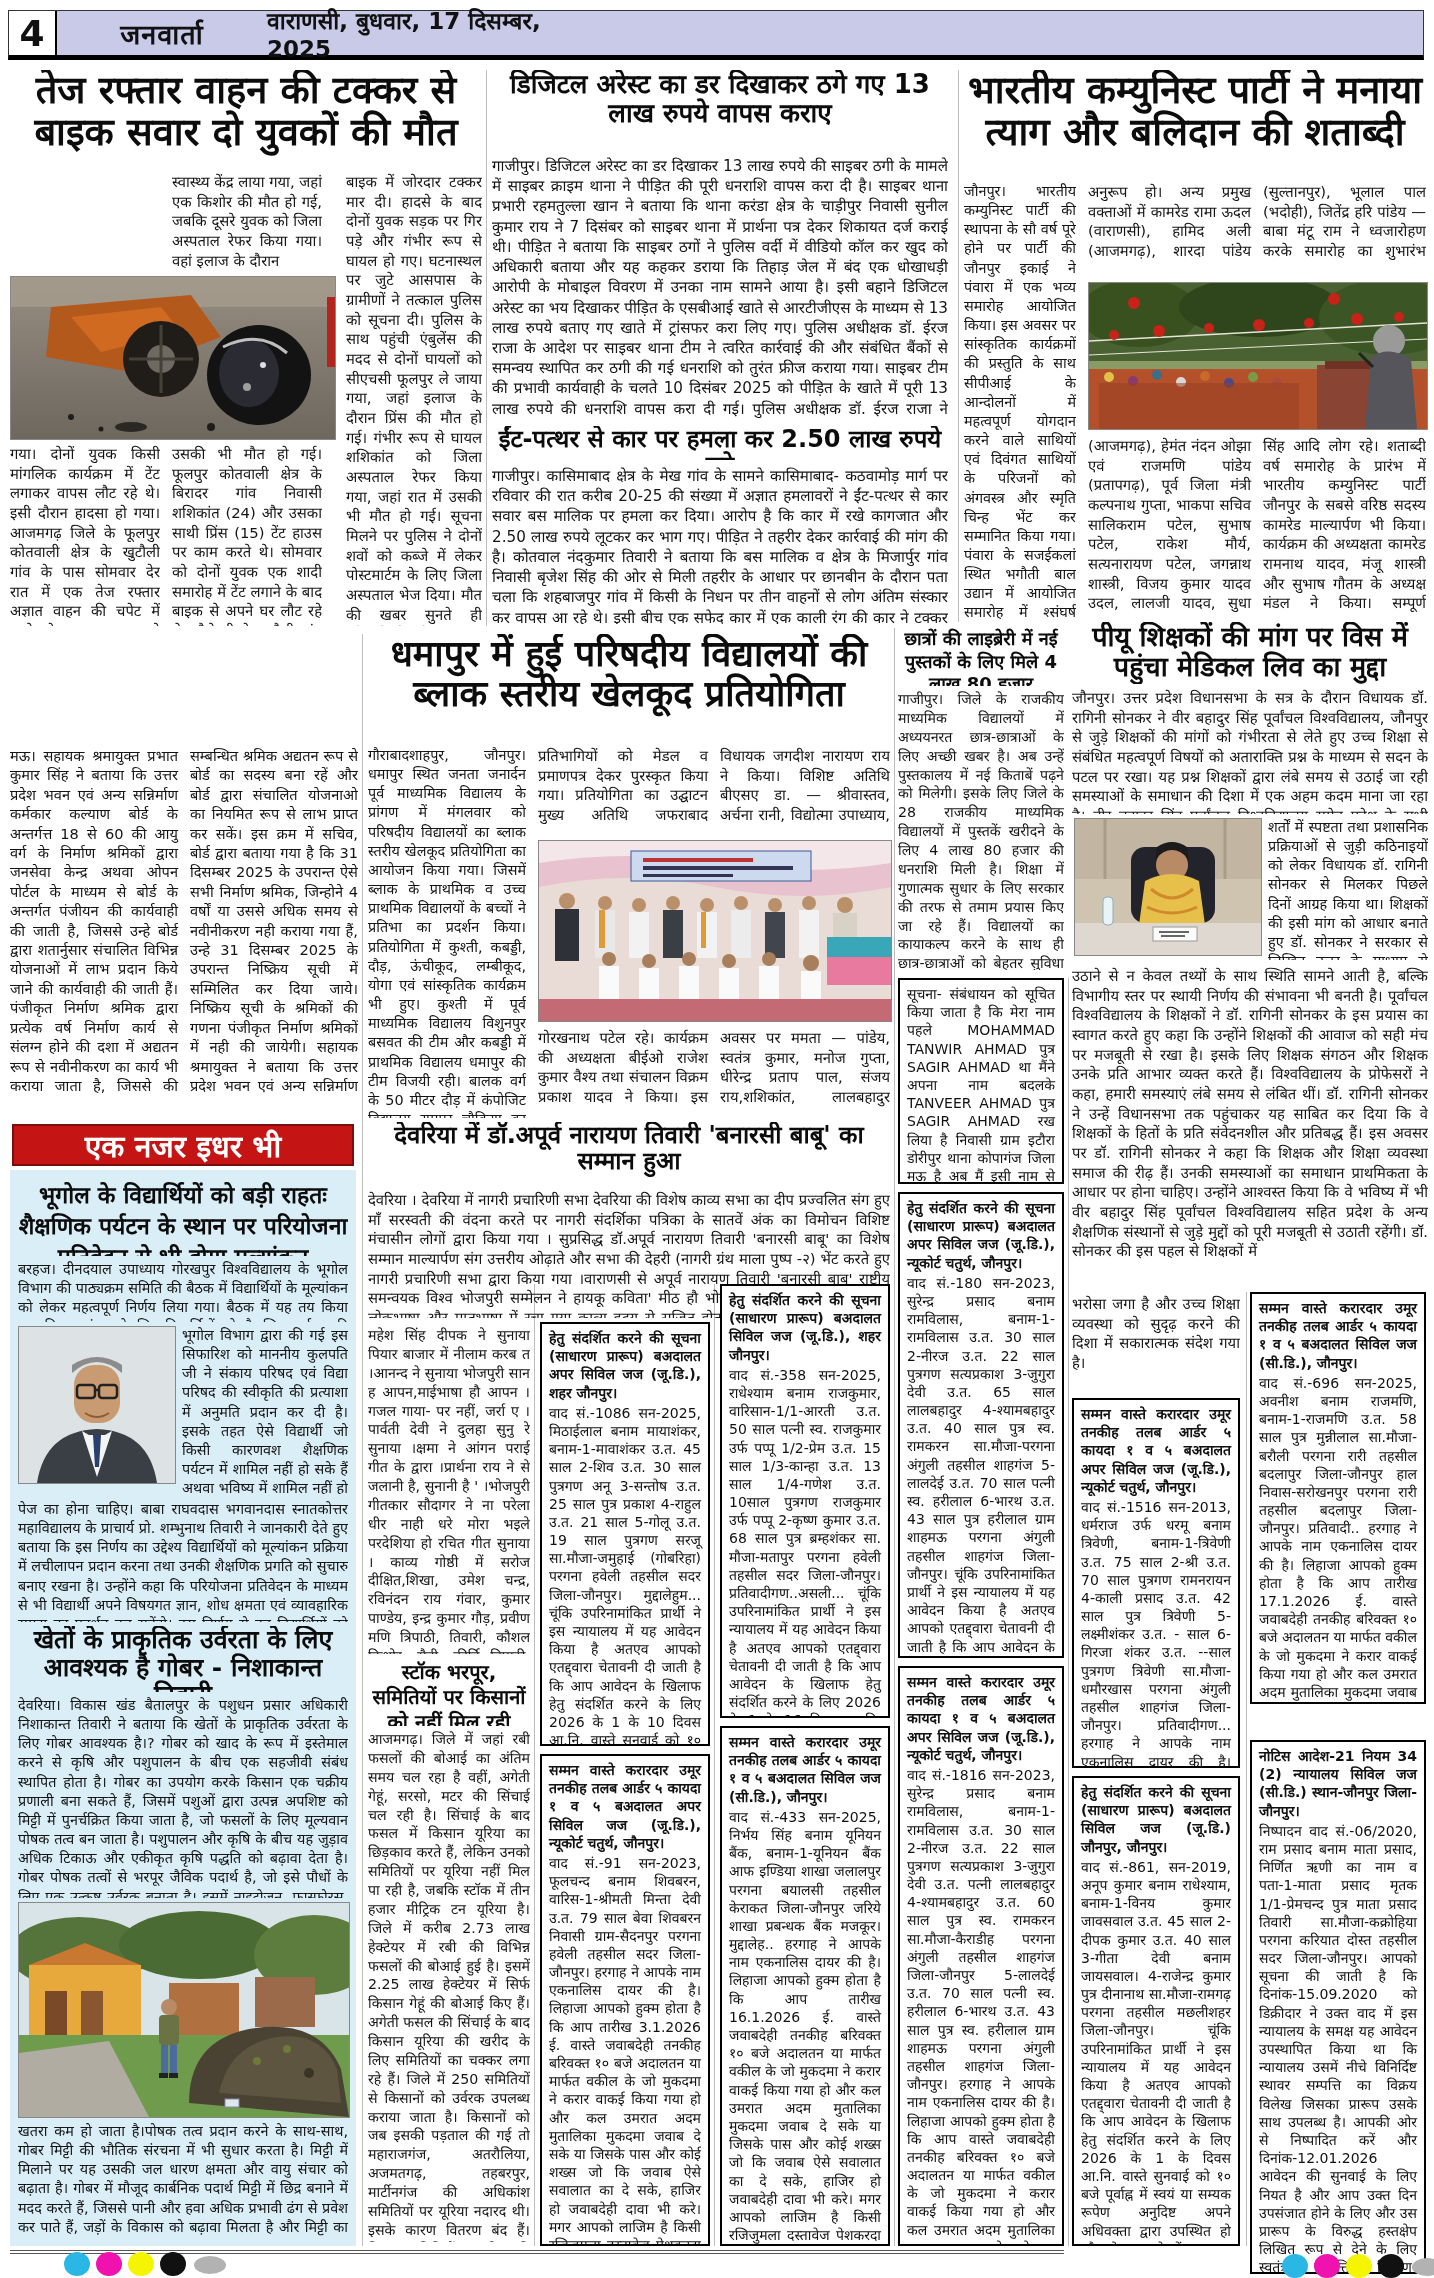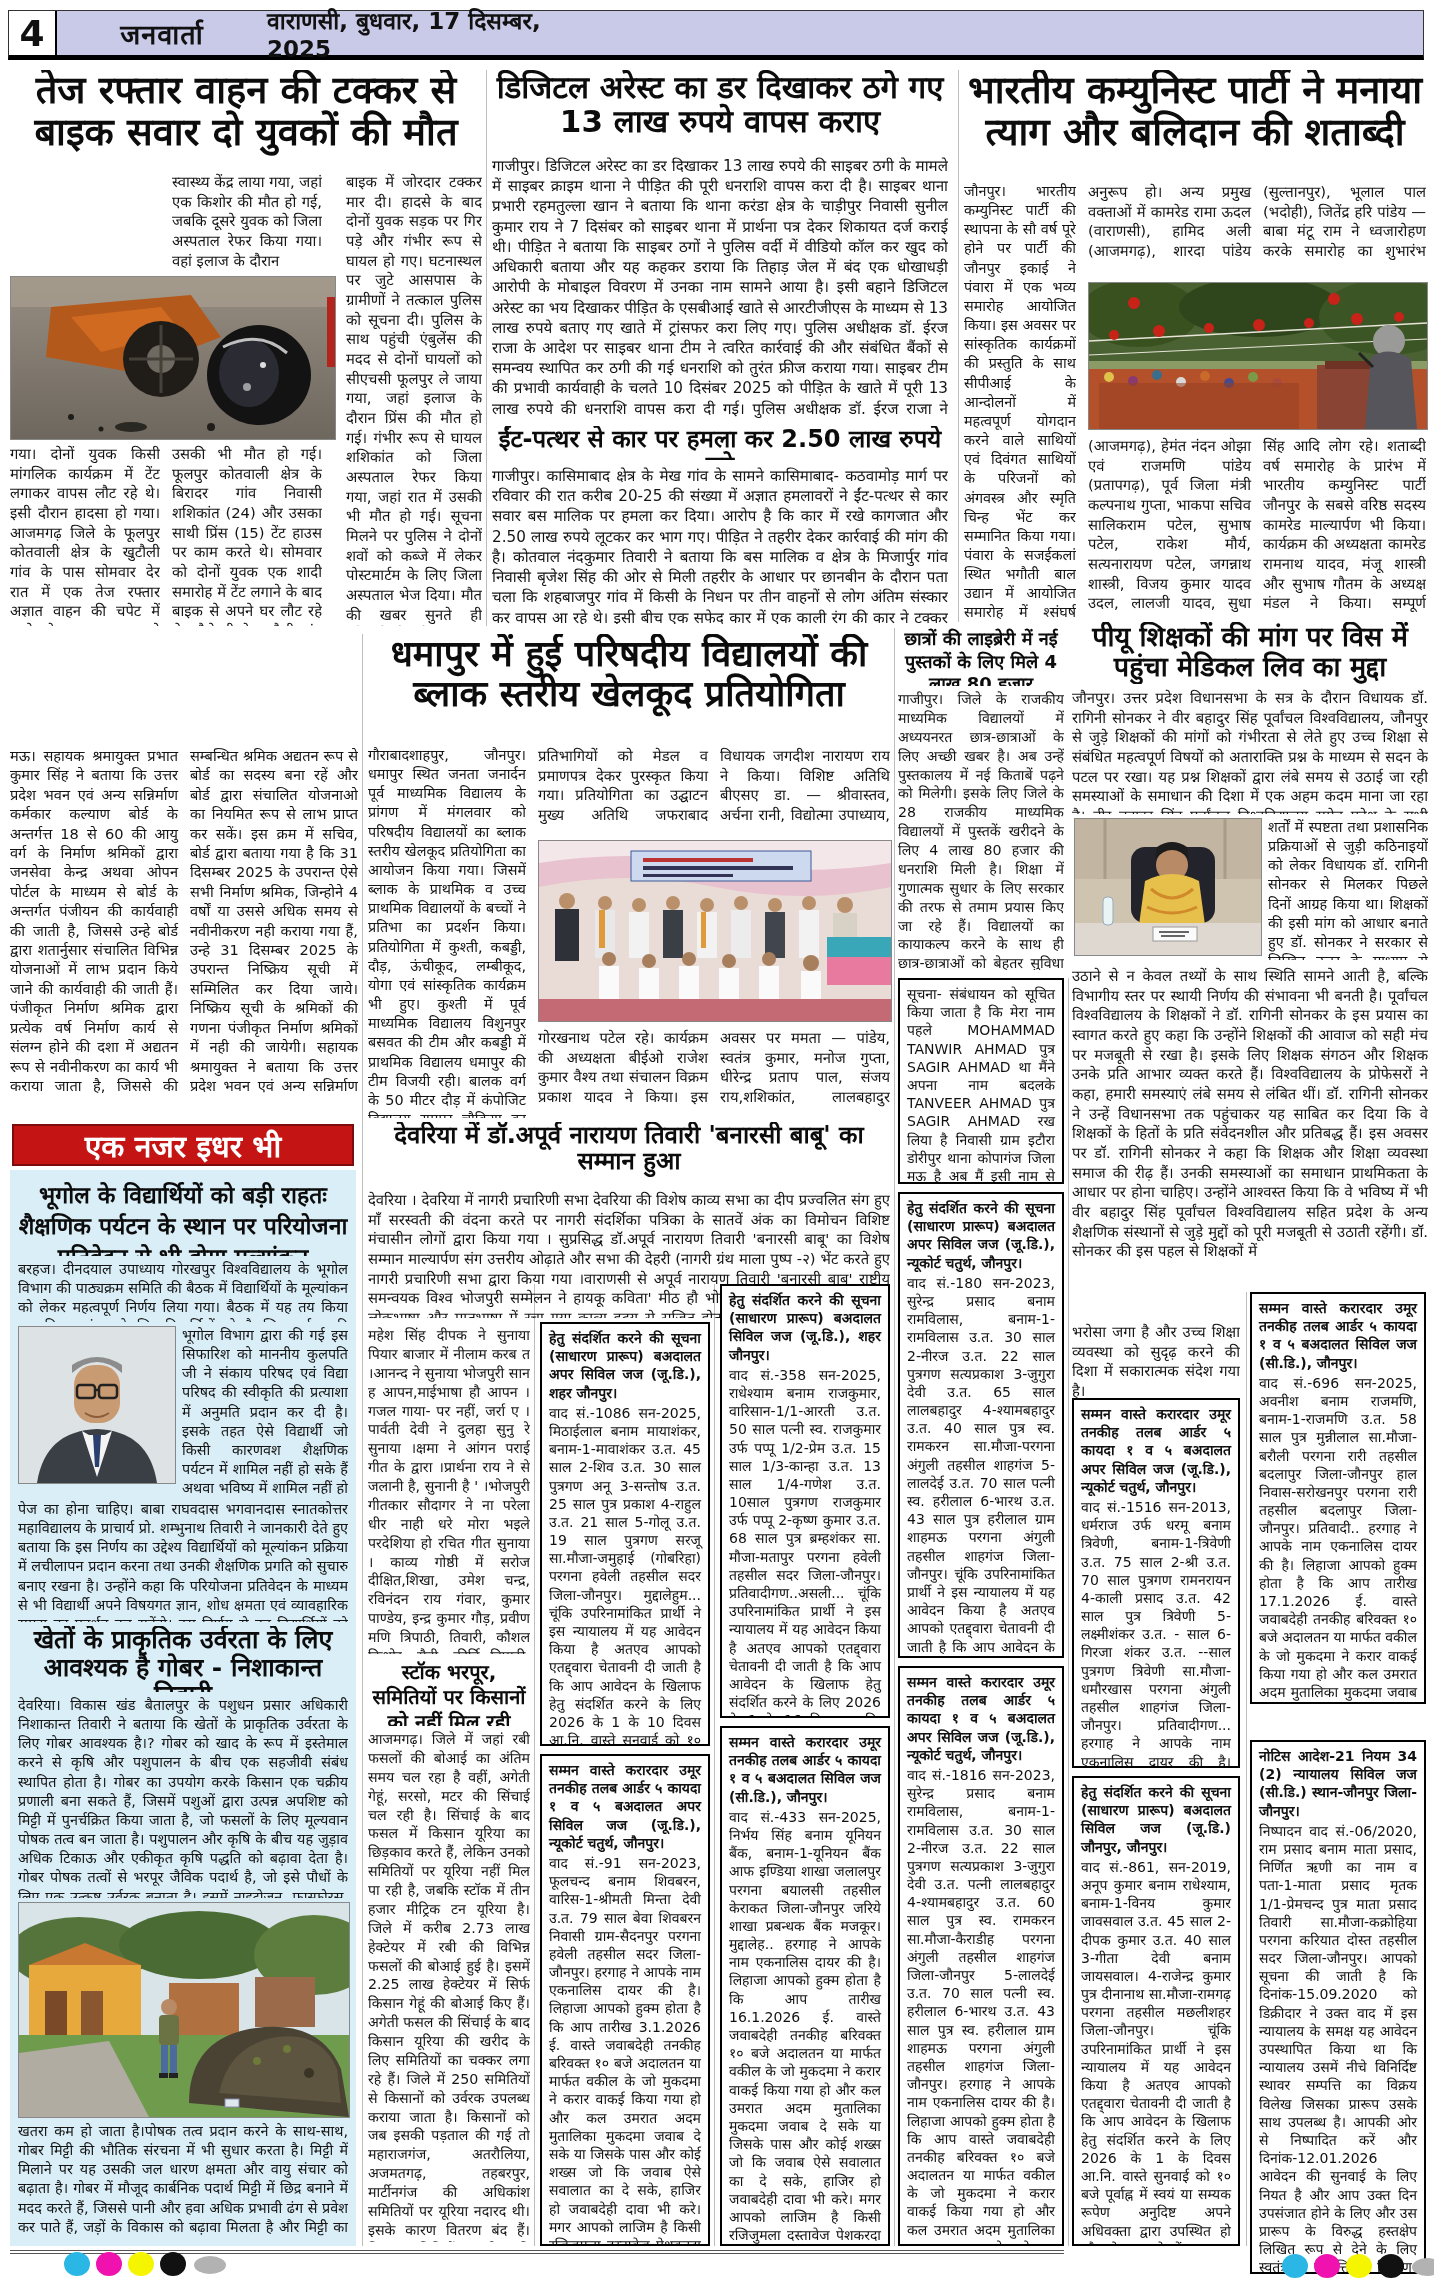--- a/index.html
+++ b/index.html
@@ -79,21 +79,21 @@
       <ellipse cx="120" cy="150" rx="16" ry="5" fill="#2a2822"></ellipse>
       <circle cx="60" cy="140" r="3" fill="#1f1d1a"></circle>
         <circle cx="200" cy="150" r="4" fill="#1f1d1a"></circle>
         <circle cx="90" cy="152" r="2.5" fill="#1f1d1a"></circle>
     </svg>
     <div class="bt abs" style="left:0;top:374px;width:150px;height:182px;">गया। दोनों युवक किसी मांगलिक कार्यक्रम में टेंट लगाकर वापस लौट रहे थे। इसी दौरान हादसा हो गया। आजमगढ़ जिले के फूलपुर कोतवाली क्षेत्र के खुटौली गांव के पास सोमवार देर रात में एक तेज रफ्तार अज्ञात वाहन की चपेट में आने से बाइक सवार दो युवक गंभीर रूप से घायल हो गए। एंबुलेंस की मदद से दोनों को फूलपुर सामुदायिक</div>
     <div class="bt abs" style="left:162px;top:374px;width:150px;height:182px;">उसकी भी मौत हो गई। फूलपुर कोतवाली क्षेत्र के बिरादर गांव निवासी शशिकांत (24) और उसका साथी प्रिंस (15) टेंट हाउस पर काम करते थे। सोमवार को दोनों युवक एक शादी समारोह में टेंट लगाने के बाद बाइक से अपने घर लौट रहे थे। जैसे ही वे खुटौली गांव के पास मुख्य मार्ग पर पहुंचे, तभी तेज रफ्तार अज्ञात वाहन ने उनकी</div>
   </div>
 
   <div class="abs" style="left:492px;top:70px;width:456px;height:350px;">
-    <div class="hl" style="font-size:31px;height:80px;">डिजिटल अरेस्ट का डर दिखाकर ठगे गए 13 लाख रुपये वापस कराए</div>
+    <div class="hl" style="font-size:26px;height:80px;">डिजिटल अरेस्ट का डर दिखाकर ठगे गए 13 लाख रुपये वापस कराए</div>
     <div class="bt abs" style="left:0;top:86px;width:456px;height:262px;font-size:15.2px;">गाजीपुर। डिजिटल अरेस्ट का डर दिखाकर 13 लाख रुपये की साइबर ठगी के मामले में साइबर क्राइम थाना ने पीड़ित की पूरी धनराशि वापस करा दी है। साइबर थाना प्रभारी रहमतुल्ला खान ने बताया कि थाना करंडा क्षेत्र के चाड़ीपुर निवासी सुनील कुमार राय ने 7 दिसंबर को साइबर थाना में प्रार्थना पत्र देकर शिकायत दर्ज कराई थी। पीड़ित ने बताया कि साइबर ठगों ने पुलिस वर्दी में वीडियो कॉल कर खुद को अधिकारी बताया और यह कहकर डराया कि तिहाड़ जेल में बंद एक धोखाधड़ी आरोपी के मोबाइल विवरण में उनका नाम सामने आया है। इसी बहाने डिजिटल अरेस्ट का भय दिखाकर पीड़ित के एसबीआई खाते से आरटीजीएस के माध्यम से 13 लाख रुपये बताए गए खाते में ट्रांसफर करा लिए गए। पुलिस अधीक्षक डॉ. ईरज राजा के आदेश पर साइबर थाना टीम ने त्वरित कार्रवाई की और संबंधित बैंकों से समन्वय स्थापित कर ठगी की गई धनराशि को तुरंत फ्रीज कराया गया। साइबर टीम की प्रभावी कार्यवाही के चलते 10 दिसंबर 2025 को पीड़ित के खाते में पूरी 13 लाख रुपये की धनराशि वापस करा दी गई। पुलिस अधीक्षक डॉ. ईरज राजा ने आमजन से अपील की है कि पुलिस कभी भी वीडियो कॉल नहीं करती और कानून में डिजिटल अरेस्ट जैसा कोई प्रावधान नहीं है। ऐसे कॉल आने पर घबराएं नहीं और तत्काल नजदीकी थाना या साइबर सेल से संपर्क करें।</div>
   </div>
 
   <div class="abs" style="left:492px;top:426px;width:456px;height:200px;">
     <div class="hl" style="font-size:24px;height:34px;">ईंट-पत्थर से कार पर हमला कर 2.50 लाख रुपये लूटे</div>
     <div class="bt abs" style="left:0;top:40px;width:456px;height:158px;font-size:15.2px;">गाजीपुर। कासिमाबाद क्षेत्र के मेख गांव के सामने कासिमाबाद- कठवामोड़ मार्ग पर रविवार की रात करीब 20-25 की संख्या में अज्ञात हमलावरों ने ईंट-पत्थर से कार सवार बस मालिक पर हमला कर दिया। आरोप है कि कार में रखे कागजात और 2.50 लाख रुपये लूटकर कर भाग गए। पीड़ित ने तहरीर देकर कार्रवाई की मांग की है। कोतवाल नंदकुमार तिवारी ने बताया कि बस मालिक व क्षेत्र के मिजार्पुर गांव निवासी बृजेश सिंह की ओर से मिली तहरीर के आधार पर छानबीन के दौरान पता चला कि शहबाजपुर गांव में किसी के निधन पर तीन वाहनों से लोग अंतिम संस्कार कर वापस आ रहे थे। इसी बीच एक सफेद कार में एक काली रंग की कार ने टक्कर मार दी थी। टक्कर के बाद सफेद कार में सवार लोगों ने आगे चले रहे स्कार्पियो सवार को जानकारी देने के साथ काले रंग की कार को रोकने को कहा था।</div>
   </div>
 
   <div class="abs" style="left:964px;top:70px;width:462px;height:552px;">
     <div class="hl" style="font-size:38px;height:104px;">भारतीय कम्युनिस्ट पार्टी ने मनाया त्याग और बलिदान की शताब्दी</div>
@@ -218,21 +218,21 @@
       <path d="M76 70 q21 18 42 0" stroke="#d08a2a" stroke-width="3" fill="none"></path>
       <path d="M72 88 q25 12 50 0" stroke="#d08a2a" stroke-width="3" fill="none"></path>
       <rect x="0" y="104" width="186" height="32" fill="#ded8d0"></rect>
       <rect x="78" y="108" width="44" height="14" fill="#fbfbfb" stroke="#999"></rect>
       <rect x="84" y="112" width="30" height="2" fill="#666"></rect>
         <rect x="86" y="116" width="24" height="2" fill="#666"></rect>
       <rect x="28" y="78" width="10" height="28" rx="4" fill="#e8f4f6" stroke="#9ab"></rect>
     </svg>
     <div class="bt abs" style="left:196px;top:196px;width:160px;height:142px;font-size:14.4px;">शर्तों में स्पष्टता तथा प्रशासनिक प्रक्रियाओं से जुड़ी कठिनाइयों को लेकर विधायक डॉ. रागिनी सोनकर से मिलकर पिछले दिनों आग्रह किया था। शिक्षकों की इसी मांग को आधार बनाते हुए डॉ. सोनकर ने सरकार से लिखित उत्तर के माध्यम से स्थिति स्पष्ट करने और समाधान सुनिश्चित करने की मांग की। शिक्षकों का कहना है कि अताराक्ति प्रश्न के जरिए विषय को</div>
     <div class="bt abs" style="left:0;top:344px;width:356px;height:324px;">उठाने से न केवल तथ्यों के साथ स्थिति सामने आती है, बल्कि विभागीय स्तर पर स्थायी निर्णय की संभावना भी बनती है। पूर्वांचल विश्वविद्यालय के शिक्षकों ने डॉ. रागिनी सोनकर के इस प्रयास का स्वागत करते हुए कहा कि उन्होंने शिक्षकों की आवाज को सही मंच पर मजबूती से रखा है। इसके लिए शिक्षक संगठन और शिक्षक उनके प्रति आभार व्यक्त करते हैं। विश्वविद्यालय के प्रोफेसरों ने कहा, हमारी समस्याएं लंबे समय से लंबित थीं। डॉ. रागिनी सोनकर ने उन्हें विधानसभा तक पहुंचाकर यह साबित कर दिया कि वे शिक्षकों के हितों के प्रति संवेदनशील और प्रतिबद्ध हैं। इस अवसर पर डॉ. रागिनी सोनकर ने कहा कि शिक्षक और शिक्षा व्यवस्था समाज की रीढ़ हैं। उनकी समस्याओं का समाधान प्राथमिकता के आधार पर होना चाहिए। उन्होंने आश्वस्त किया कि वे भविष्य में भी वीर बहादुर सिंह पूर्वांचल विश्वविद्यालय सहित प्रदेश के अन्य शैक्षणिक संस्थानों से जुड़े मुद्दों को पूरी मजबूती से उठाती रहेंगी। डॉ. सोनकर की इस पहल से शिक्षकों में</div>
-    <div class="bt abs" style="left:0;top:672px;width:168px;height:98px;margin-top:28px;">भरोसा जगा है और उच्च शिक्षा व्यवस्था को सुदृढ़ करने की दिशा में सकारात्मक संदेश गया है।</div>
+    <div class="bt abs" style="left:0;top:672px;width:168px;height:98px;">भरोसा जगा है और उच्च शिक्षा व्यवस्था को सुदृढ़ करने की दिशा में सकारात्मक संदेश गया है।</div>
   </div>
 
   <div id="banner" class="abs">
     <span>एक नजर इधर भी</span>
   </div>
 
   <div id="bluebox" class="abs">
     <div class="hl abs" style="left:8px;top:10px;width:330px;height:76px;font-size:23px;line-height:1.35;">भूगोल के विद्यार्थियों को बड़ी राहतः शैक्षणिक पर्यटन के स्थान पर परियोजना प्रतिवेदन से भी होगा मूल्यांकन</div>
     <div class="bt abs" style="left:8px;top:90px;width:330px;height:62px;font-size:14.4px;">बरहज। दीनदयाल उपाध्याय गोरखपुर विश्वविद्यालय के भूगोल विभाग की पाठ्यक्रम समिति की बैठक में विद्यार्थियों के मूल्यांकन को लेकर महत्वपूर्ण निर्णय लिया गया। बैठक में यह तय किया गया कि मूल्यांकन के लिए विद्यार्थियों को शैक्षणिक पर्यटन की आख्या अथवा एक परियोजना प्रतिवेदन तैयार करना होगा।</div>
     <svg class="photo abs" style="left:8px;top:156px;" width="156" height="156" viewBox="0 0 156 156">

